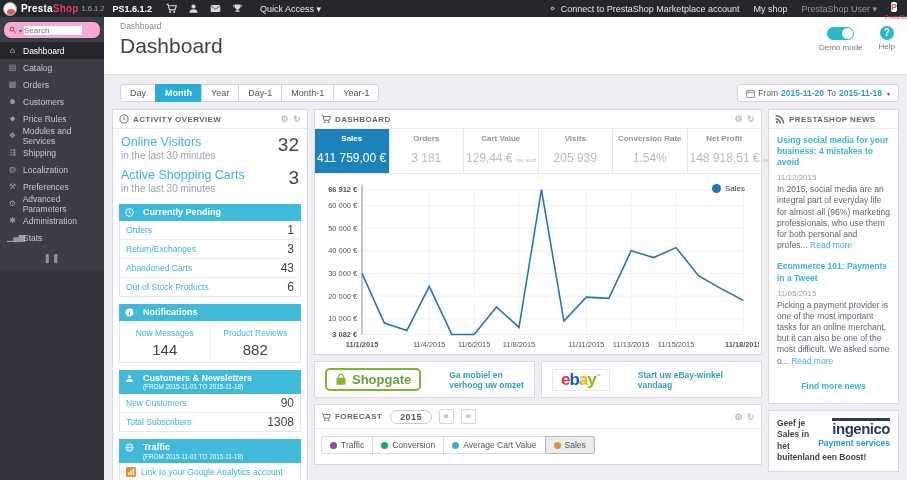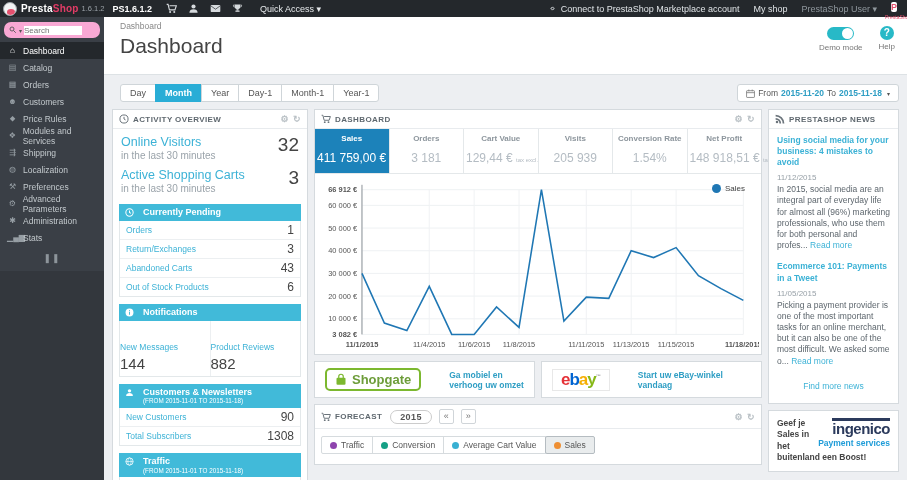--- a/index.html
+++ b/index.html
@@ -92,21 +92,21 @@
     margin-top:7px; display:flex; gap:9px; align-items:flex-start; line-height:1.2; }
   .bluebar .bico { width:9px; height:9px; margin-top:1px; flex:none; color:#fff; }
   .bluebar .sub { display:block; font-size:6.3px; font-weight:normal; }
   .rows { border:1px solid #e3e8ea; border-top:none; }
   .arow { display:flex; justify-content:space-between; align-items:center;
     border-bottom:1px solid #eceff1; padding:2px 6px; min-height:16px; }
   .arow:last-child { border-bottom:none; }
   .arow .lbl { color:#3cb2d6; font-size:8.5px; }
   .arow .val { color:#444; font-size:12px; }
   .notif-cols { display:flex; border:1px solid #e3e8ea; border-top:none; }
-  .ncol { flex:1; padding:21px 0 4px; }
+  .ncol { flex:1; text-align:center; padding:7px 0 4px; }
   .ncol + .ncol { border-left:1px solid #eceff1; }
   .ncol .lbl { color:#3cb2d6; font-size:8.5px; }
   .ncol .val { font-size:15px; color:#444; margin-top:3px; }
   .ga-row { border:1px solid #e3e8ea; border-top:none; padding:4px 6px; display:flex; gap:5px; align-items:center; }
   .ga-row .lbl { color:#3cb2d6; font-size:8.5px; }
   .ga-row svg { width:10px; height:10px; flex:none; }
 
   
   .kpis { display:flex; border-bottom:1px solid #e4e8ea; }
   .kpi { flex:1; text-align:center; padding:5px 2px 8px; border-left:1px solid #e4e8ea; min-width:0; }
@@ -148,21 +148,21 @@
   .lpill:first-child { margin-left:0; border-radius:2px 0 0 2px; }
   .lpill.selected { background:#e9eced; border-color:#b5bcc1; border-radius:2px; }
   .ldot { width:7px; height:7px; border-radius:50%; flex:none; }
 
   
   .news-item { padding:6px 8px 4px; }
   .news-title { color:#3cb2d6; font-size:8.5px; font-weight:bold; line-height:1.3; }
   .news-date { color:#98a1a8; font-size:8px; margin:5px 0 2px; }
   .news-body { color:#5d666d; font-size:8.5px; line-height:1.32; }
   .read-more { color:#3cb2d6; cursor:pointer; }
-  .find-more { text-align:center; color:#3cb2d6; font-size:8.5px; font-weight:normal; padding:10px 0 12px; cursor:pointer; }
+  .find-more { text-align:center; color:#3cb2d6; font-size:8.5px; font-weight:bold; padding:10px 0 12px; cursor:pointer; }
   .tips { margin-top:6px; }
   .tips-content { padding:7px 8px; overflow:hidden; }
   .ingenico { float:right; width:76px; text-align:right; margin-left:4px; }
   .ingenico-main { display:inline-block; font-size:15px; font-weight:bold; color:#2b3a5c;
     border-top:3px solid #2b3a5c; line-height:1.05; letter-spacing:-.5px; }
   .ingenico-sub { font-size:8.5px; font-weight:bold; color:#1f9cd8; line-height:1.1; margin-top:1px; }
   .tips-title { font-weight:bold; font-size:8.5px; color:#444; line-height:1.35; }
 </style>
 </head>
 <body>

